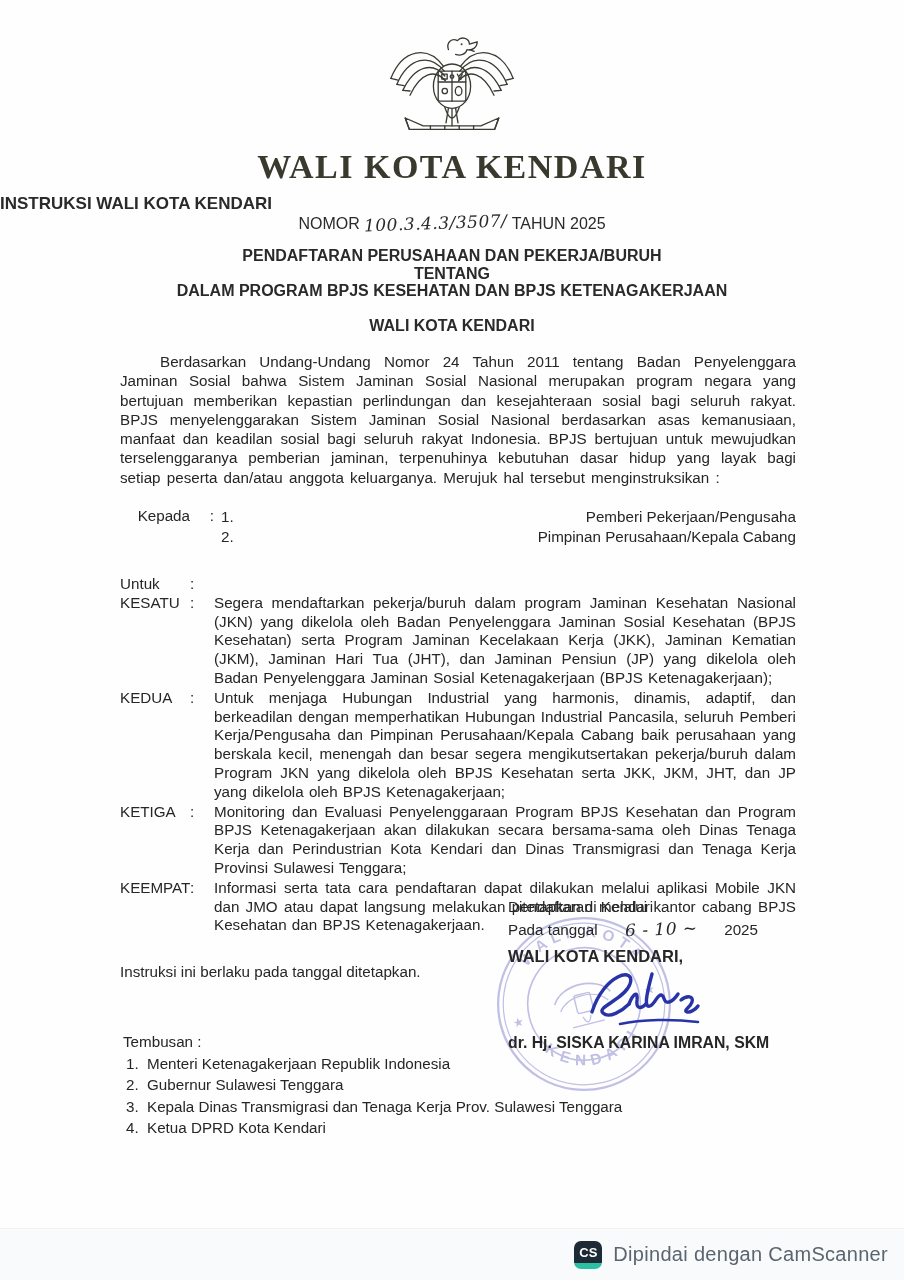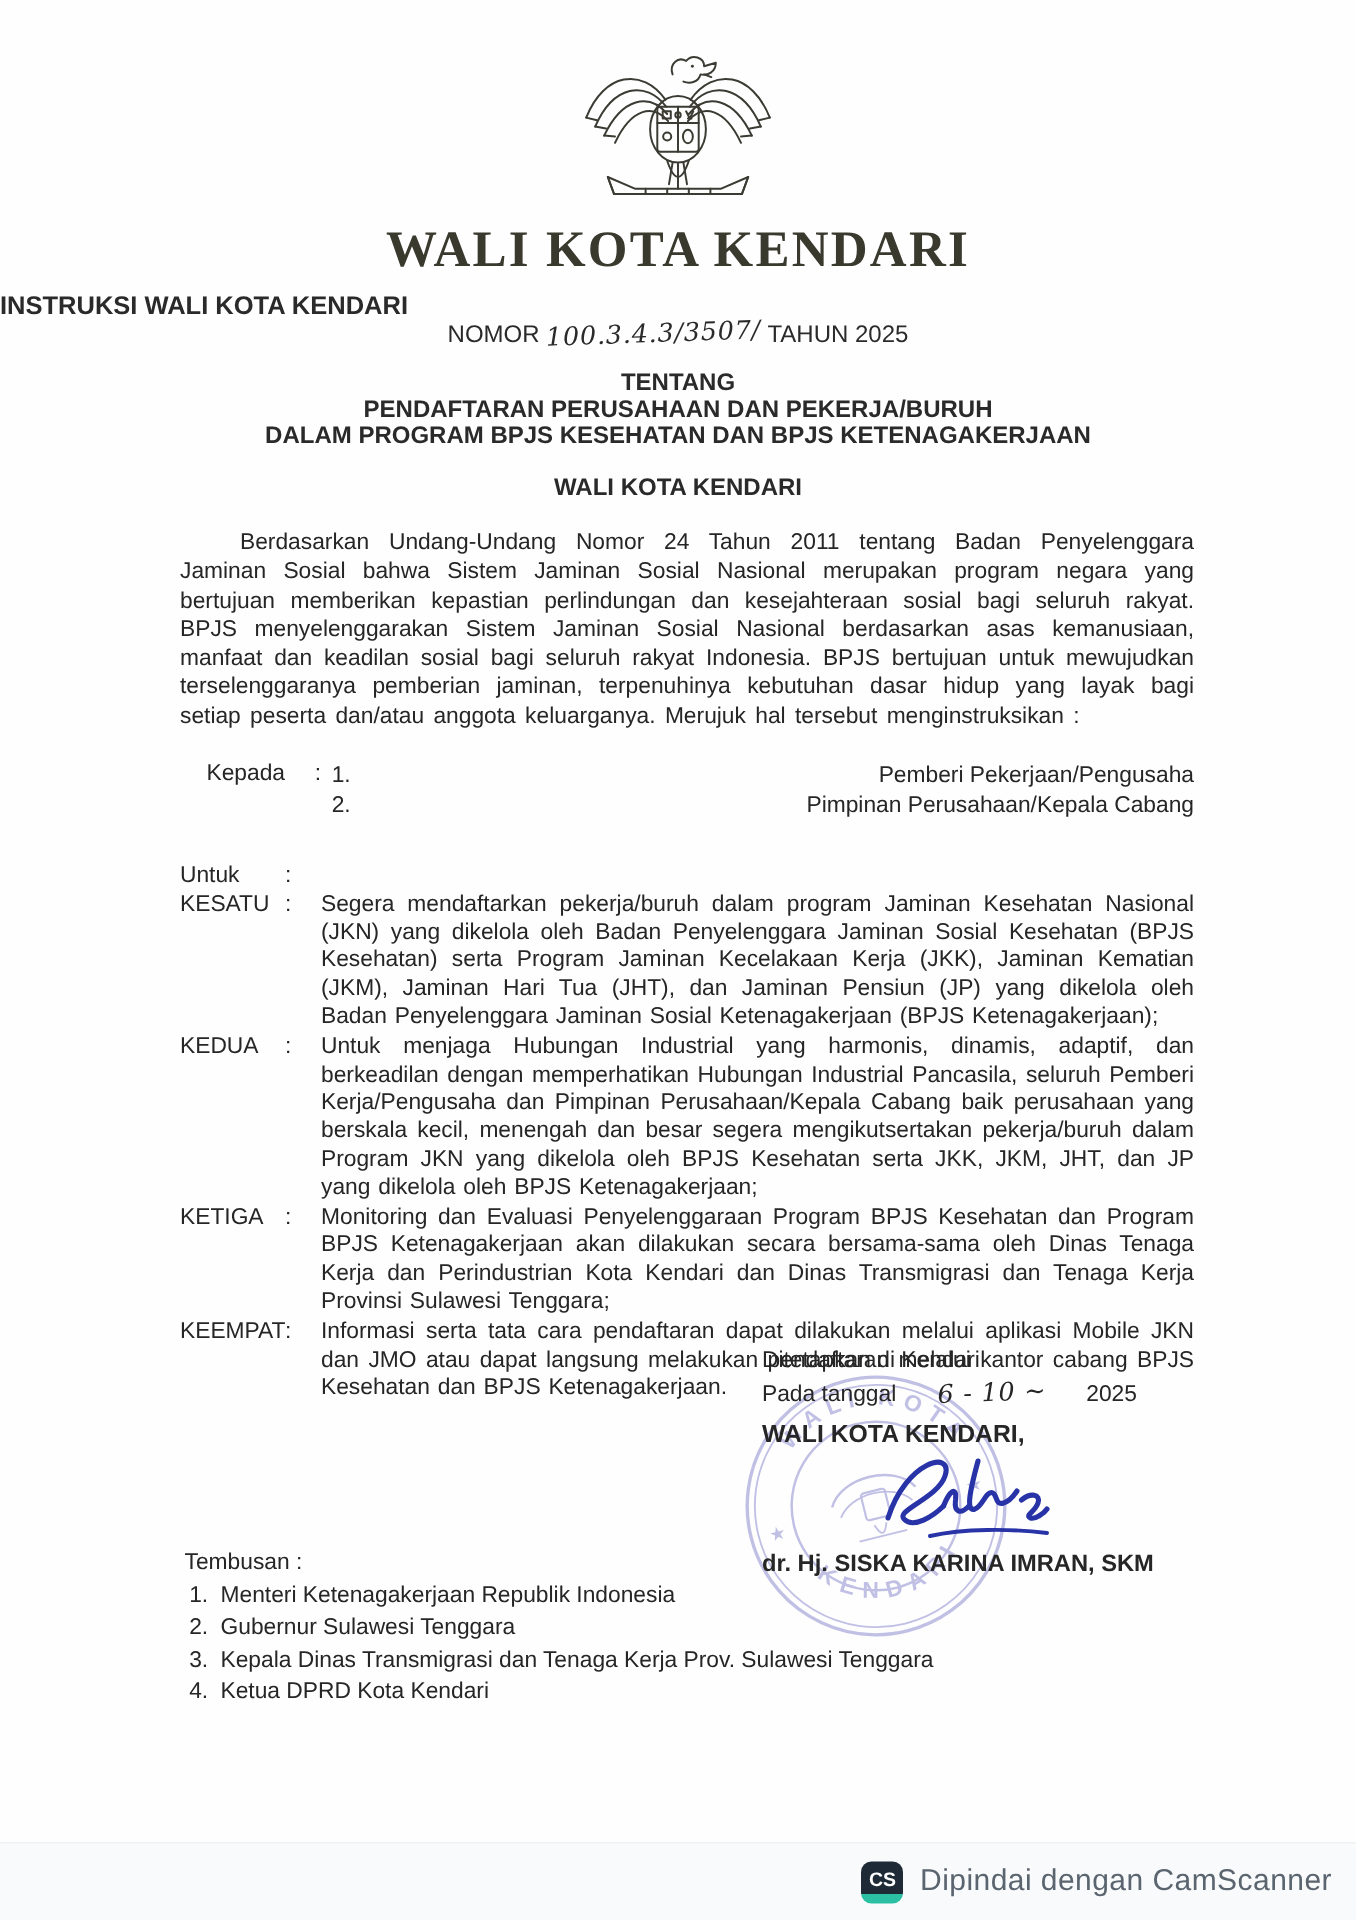--- a/index.html
+++ b/index.html
@@ -122,22 +122,22 @@
 
   <h1 class="title">WALI KOTA KENDARI</h1>
   <div class="subtitle">INSTRUKSI WALI KOTA KENDARI</div>
   <div class="nomor">
     <span>NOMOR</span>
     <span class="hand">100.3.4.3/3507/</span>
     <span>TAHUN 2025</span>
   </div>
 
   <div class="tentang">
+    <div>PENDAFTARAN PERUSAHAAN DAN PEKERJA/BURUH</div>
     <div>TENTANG</div>
-    <div>PENDAFTARAN PERUSAHAAN DAN PEKERJA/BURUH</div>
     <div>DALAM PROGRAM BPJS KESEHATAN DAN BPJS KETENAGAKERJAAN</div>
   </div>
   <div class="issuer">WALI KOTA KENDARI</div>
 
   <div class="content">
     <p class="preamble">Berdasarkan Undang-Undang Nomor 24 Tahun 2011 tentang Badan Penyelenggara Jaminan Sosial bahwa Sistem Jaminan Sosial Nasional merupakan program negara yang bertujuan memberikan kepastian perlindungan dan kesejahteraan sosial bagi seluruh rakyat. BPJS menyelenggarakan Sistem Jaminan Sosial Nasional berdasarkan asas kemanusiaan, manfaat dan keadilan sosial bagi seluruh rakyat Indonesia. BPJS bertujuan untuk mewujudkan terselenggaranya pemberian jaminan, terpenuhinya kebutuhan dasar hidup yang layak bagi setiap peserta dan/atau anggota keluarganya. Merujuk hal tersebut menginstruksikan :</p>
 
     <div class="row kepada">
       <span>Kepada</span>
       <span>:</span>
@@ -169,20 +169,21 @@
         <span>:</span>
         <p class="txt">Monitoring dan Evaluasi Penyelenggaraan Program BPJS Kesehatan dan Program BPJS Ketenagakerjaan akan dilakukan secara bersama-sama oleh Dinas Tenaga Kerja dan Perindustrian Kota Kendari dan Dinas Transmigrasi dan Tenaga Kerja Provinsi Sulawesi Tenggara;</p>
       </div>
       <div class="row directive">
         <span>KEEMPAT</span>
         <span>:</span>
         <p class="txt">Informasi serta tata cara pendaftaran dapat dilakukan melalui aplikasi Mobile JKN dan JMO atau dapat langsung melakukan pendaftaran melalui kantor cabang BPJS Kesehatan dan BPJS Ketenagakerjaan.</p>
       </div>
     </div>
 
+    <p class="effective">Instruksi ini berlaku pada tanggal ditetapkan.</p>
   </div>
 
   <div class="stamp">
     <svg viewBox="0 0 180 180">
       <g transform="rotate(-14 90 90)" stroke="#8f8cd0" fill="none" stroke-width="2.2">
         <circle cx="90" cy="90" r="84"></circle>
         <circle cx="90" cy="90" r="79" stroke-width="1.2"></circle>
         <circle cx="90" cy="90" r="55" stroke-width="1.6"></circle>
         <defs>
           <path id="arcTop" d="M 24,90 A 66,66 0 1 1 156,90"></path>

